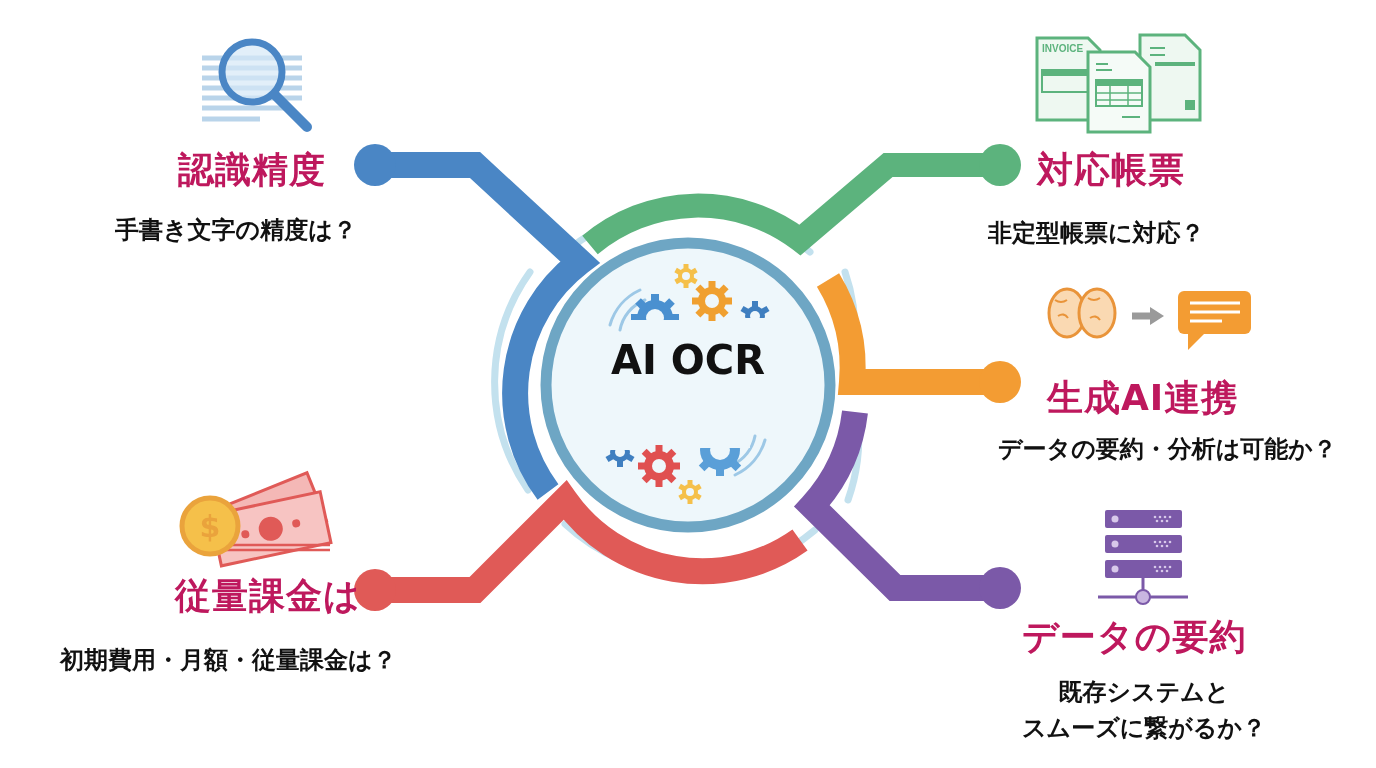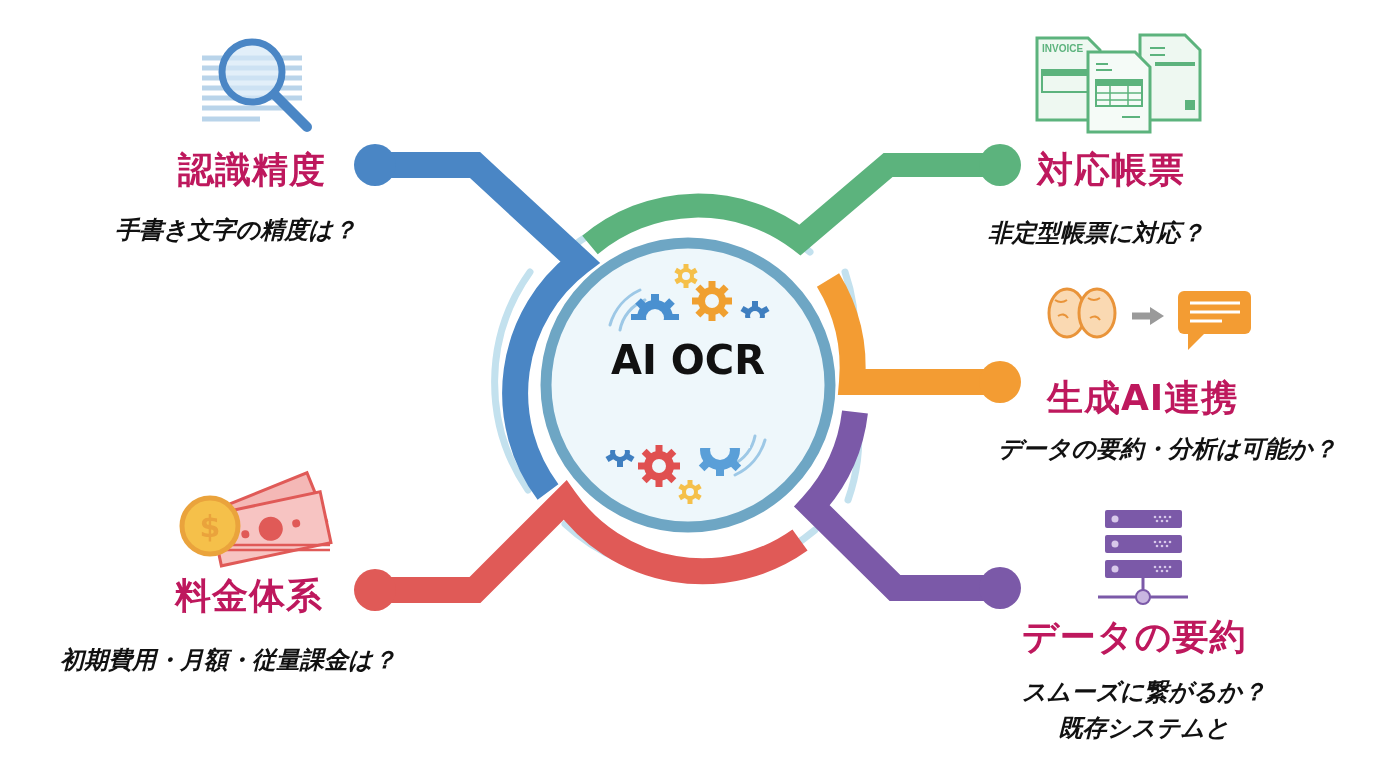--- a/index.html
+++ b/index.html
@@ -2,21 +2,21 @@
 <html><head>
 <meta charset="utf-8">
 <style>
   html, body { margin:0; padding:0; background:#ffffff; }
   body { width:1376px; height:768px; position:relative; overflow:hidden;
          font-family:"DejaVu Sans","Liberation Sans",sans-serif; color:#111; }
   svg.diagram { position:absolute; left:0; top:0; }
   .title { position:absolute; font-weight:bold; font-size:36px; color:#be185d;
            white-space:nowrap; letter-spacing:1px; }
   .sub { position:absolute; font-weight:bold; font-size:24px; color:#111;
-         white-space:nowrap; text-align:center; line-height:36px;font-style:italic; }
+         white-space:nowrap; text-align:center; line-height:36px; }
   .center-text { position:absolute; left:548px; top:330px; width:280px; text-align:center;
                  font-weight:bold; color:#111; }
   .center-text .l1 { font-size:40px; line-height:60px; display:block; }
   .center-text .l2 { font-size:40px; line-height:50px; display:block; }
 </style>
 </head>
 <body>
 
 <svg class="diagram" width="1376" height="768" viewBox="0 0 1376 768">
 
@@ -273,20 +273,20 @@
 
 <div class="title" style="left:178px; top:146px;">認識精度</div>
 <div class="sub" style="left:115px; top:212px;">手書き文字の精度は？</div>
 
 <div class="title" style="left:1037px; top:146px;">対応帳票</div>
 <div class="sub" style="left:988px; top:215px;">非定型帳票に対応？</div>
 
 <div class="title" style="left:1047px; top:374px;">生成AI連携</div>
 <div class="sub" style="left:950px; top:431px;margin-left:48px;">データの要約・分析は可能か？</div>
 
-<div class="title" style="left:175px; top:572px;">料金体系</div>
+<div class="title" style="left:175px; top:572px;">従量課金は</div>
 <div class="sub" style="left:60px; top:642px;">初期費用・月額・従量課金は？</div>
 
 <div class="title" style="left:1022px; top:613px;">データの要約</div>
 <div class="sub" style="left:1005px; top:674px; width:278px;">
+  <div>既存システムと</div>
   <div>スムーズに繋がるか？</div>
-  <div>既存システムと</div>
 </div>
 
 </body></html>

